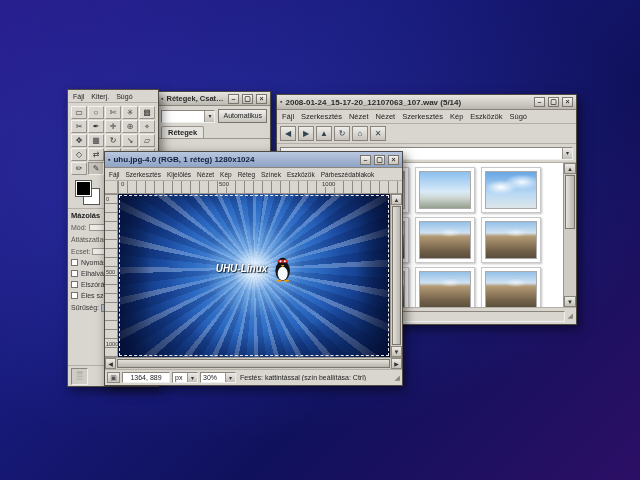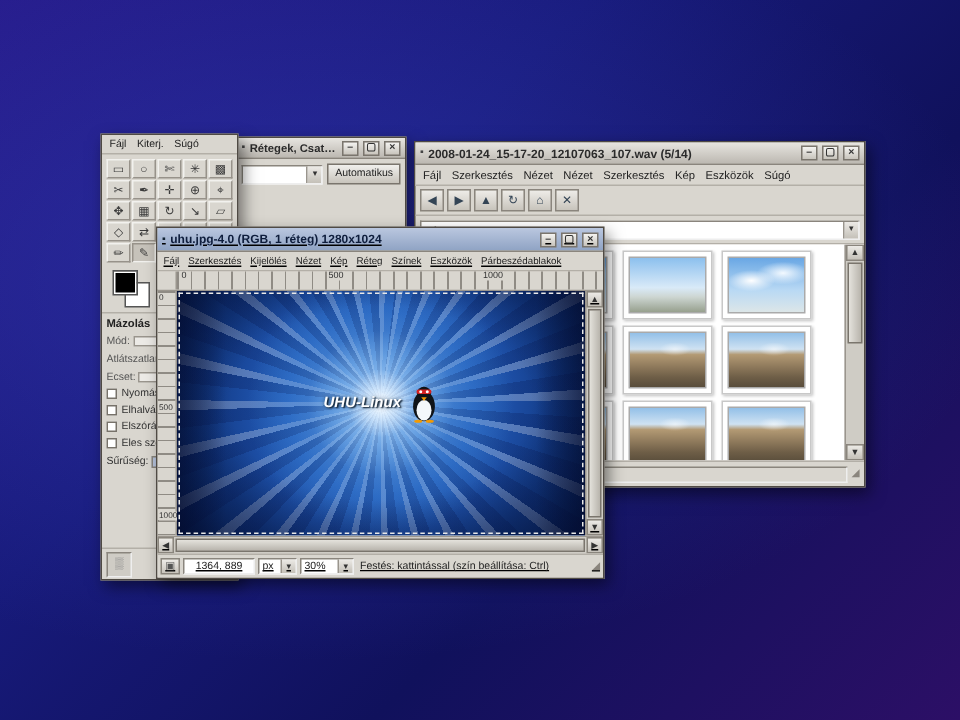--- a/index.html
+++ b/index.html
@@ -98,21 +98,21 @@
     background:linear-gradient(#eceae6,#c4c0b8);border:1px solid #8a857d;box-sizing:border-box;}
   .sc-thumb{height:52px;margin:1px;background:linear-gradient(90deg,#e4e2dc,#b8b4ac);border:1px solid #7a756d;}
   .sc-space{flex:1;}
   .br-status{height:16px;display:flex;align-items:center;gap:3px;padding:0 3px;border-top:1px solid #b3afa7;background:#d9d6cf;}
   .flt-lbl{font-size:7.5px;color:#222;white-space:nowrap;}
   .flt-combo{width:70px;height:12px;display:flex;align-items:center;}
   .flt-val{flex:1;font-size:7.5px;color:#111;padding-left:3px;}
   .br-status .fill{flex:1;height:11px;}
 
   
-  .gimpwin{left:104px;top:151px;width:297px;height:233px;display:flex;flex-direction:column;text-decoration:underline;}
+  .gimpwin{left:104px;top:151px;width:297px;height:233px;display:flex;flex-direction:column;}
   .gimpwin .titlebar{height:15px;}
   .gimpwin .menubar{font-size:6.5px;gap:4px;height:12px;padding:0 3px;}
   .ruler-row{display:flex;height:12px;border-bottom:1px solid #9a958d;}
   .ruler-corner{width:12px;height:12px;background:#d9d6cf;border-right:1px solid #9a958d;}
   .ruler-top{flex:1;position:relative;background:
       repeating-linear-gradient(90deg,#8f8b84 0 1px,transparent 1px 9px),#d9d6cf;}
   .ruler-top span{position:absolute;top:0;font-size:6px;color:#333;background:#d9d6cf;padding:0 1px;}
   .main-row{flex:1;display:flex;overflow:hidden;}
   .ruler-left{width:12px;position:relative;background:
       repeating-linear-gradient(0deg,#8f8b84 0 1px,transparent 1px 9px),#d9d6cf;border-right:1px solid #9a958d;}
@@ -157,20 +157,23 @@
       <span class="tb-btn">▢</span>
       <span class="tb-btn">×</span>
     </div>
     <div class="ld-row">
       <span class="ld-combo sunken">
         <span style="flex:1"></span>
         <span class="combo-arrow">▾</span>
       </span>
       <span class="auto-btn">Automatikus</span>
     </div>
+    <div class="ld-tabs">
+      <span class="ld-tab">Rétegek</span>
+    </div>
     <div class="ld-body"></div>
   </div>
 
   <div class="window toolbox">
     <div class="menubar">
       <span>Fájl</span>
       <span>Kiterj.</span>
       <span>Súgó</span>
     </div>
     <div class="tools-grid">

